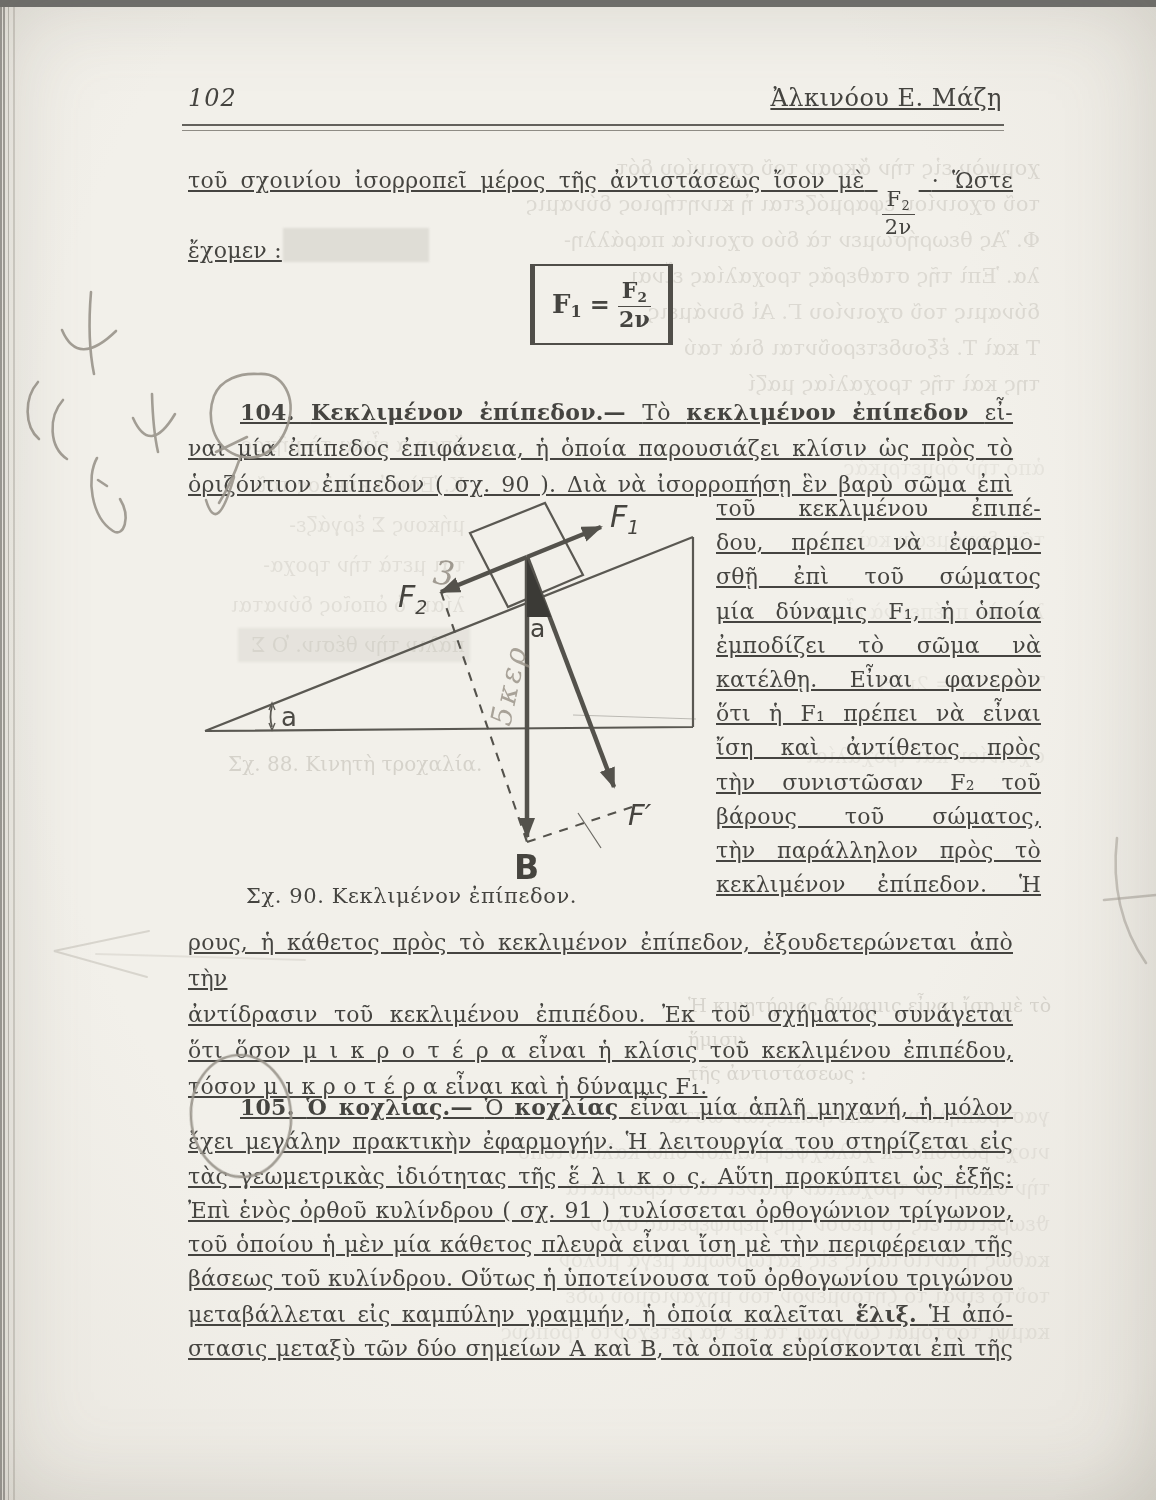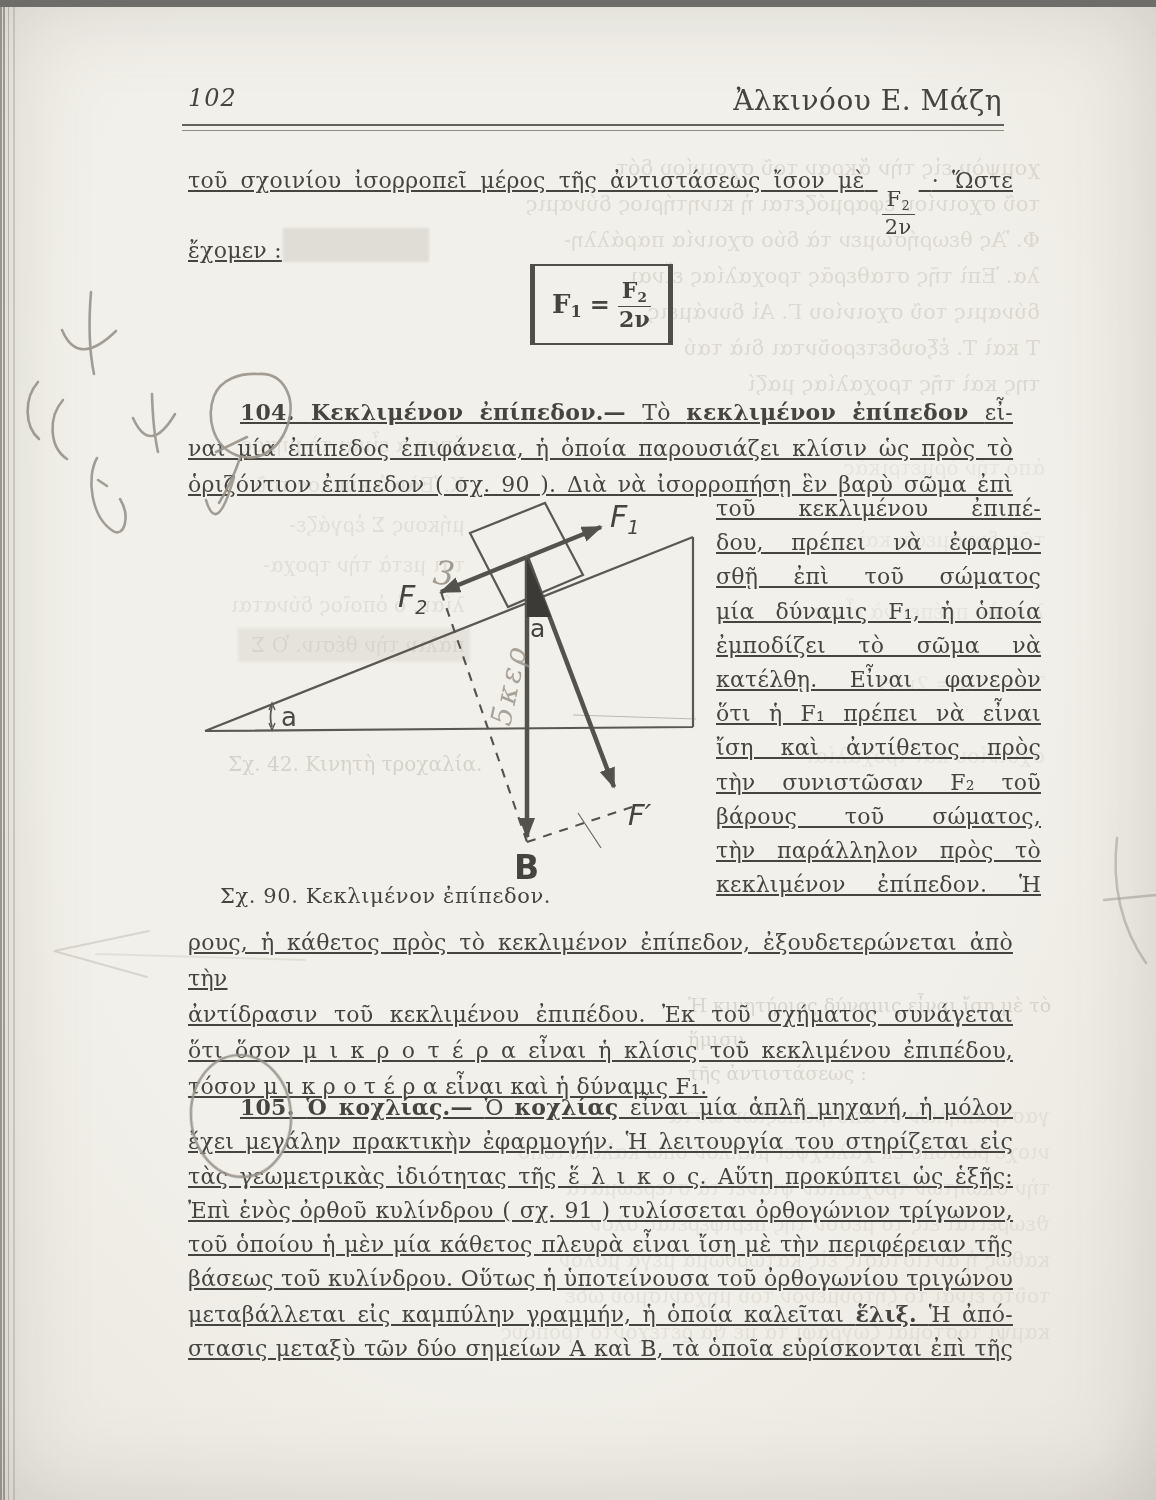--- a/index.html
+++ b/index.html
@@ -11,21 +11,21 @@
   }
   .scan-top{position:absolute;left:0;top:0;width:1156px;height:7px;background:#6e6e6c;}
   .spine{position:absolute;top:7px;height:1493px;}
   .sp1{left:0;width:2px;background:rgba(90,88,84,.55);}
   .sp2{left:3px;width:2px;background:rgba(110,108,103,.6);}
   .sp3{left:8px;width:1px;background:rgba(140,137,130,.5);}
   .sp4{left:13px;width:2px;background:rgba(170,166,158,.45);}
   .vignette{position:absolute;inset:0;pointer-events:none;box-shadow:inset 0 0 90px rgba(110,104,92,.22);}
   
   .pagenum{position:absolute;left:188px;top:84px;font-size:24px;letter-spacing:1px;font-style:italic;}
-  .runhead{position:absolute;left:640px;top:84px;width:362px;font-size:28px;text-align:right;letter-spacing:.5px;}
+  .runhead{position:absolute;left:640px;top:84px;width:362px;font-size:24px;text-align:right;letter-spacing:.5px;text-decoration:underline;}
   .rule1{position:absolute;left:182px;top:124px;width:822px;height:2px;background:#63615c;}
   .rule2{position:absolute;left:182px;top:130px;width:822px;height:1px;background:#8f8c85;}
   
   .tline{font-size:22px;letter-spacing:.25px;text-align:justify;text-align-last:justify;text-decoration:underline;}
   .tline.noj{text-align:left;text-align-last:left;}
   .b{font-weight:700;}
   .intro1{position:absolute;left:188px;top:168px;width:825px;}
   .intro2{position:absolute;left:188px;top:238px;width:400px;}
   .frac{display:inline-flex;flex-direction:column;align-items:center;vertical-align:-18px;line-height:1.05;margin:0 4px;}
   .frac .num{font-size:21px;padding:0 5px 1px 5px;border-bottom:1.6px solid #4e4c47;}
@@ -43,21 +43,21 @@
   
   .sec104{position:absolute;left:188px;top:394px;width:825px;}
   .sec104 .tline{line-height:36px;}
   .indent{display:inline-block;width:52px;}
   .rcol{position:absolute;left:716px;top:492px;width:325px;}
   .rcol .tline{line-height:34.2px;font-size:22px;}
   .cont104{position:absolute;left:188px;top:925px;width:825px;}
   .cont104 .tline{line-height:36px;}
   .sec105{position:absolute;left:188px;top:1090px;width:825px;}
   .sec105 .tline{line-height:34.3px;}
-  .caption{position:absolute;left:220px;top:884px;font-size:21px;letter-spacing:.6px;}
+  .caption{position:absolute;left:246px;top:884px;font-size:21px;letter-spacing:.6px;}
   
   .figsvg{position:absolute;left:180px;top:485px;}
   
   .bleed{position:absolute;color:rgba(118,112,100,.9);filter:blur(.6px);white-space:pre-line;
     font-family:"DejaVu Serif",serif;pointer-events:none;}
   .mir{transform:scaleX(-1);}
   .greyblock{position:absolute;background:rgba(152,147,136,.28);filter:blur(1px);pointer-events:none;}
   
   .pencil{position:absolute;left:0;top:0;pointer-events:none;}
 </style>
@@ -78,21 +78,21 @@
 λα. Ἐπὶ τῆς σταθερᾶς τροχαλίας εἶναι
 δύναμις τοῦ σχοινίου Γ. Αἱ δυνάμεις
 Τ καὶ Τ. ἐξουδετεροῦνται διὰ ταύ
 της καὶ τῆς τροχαλίας μαζί</div>
   <div class="bleed mir" style="left:195px;top:425px;width:270px;font-size:20px;line-height:40px;opacity:.15;">ὅπου α εἶναι τὸ μῆκος
 Κ. Ἐὰν ὁ κύκλος τοῦ
 μήκους Σ ἐργάζε-
 ται μετὰ τὴν τροχα-
 λίαν, ὁ ὁποῖος δύναται
 πάλιν τὴν θέσιν. Ὁ Σ</div>
-  <div class="bleed" style="left:228px;top:752px;width:420px;font-size:20px;opacity:.26;">Σχ. 42. Κινητὴ τροχαλία.</div>
+  <div class="bleed" style="left:228px;top:752px;width:420px;font-size:20px;opacity:.26;">Σχ. 88. Κινητὴ τροχαλία.</div>
   <div class="bleed" style="left:688px;top:988px;width:370px;font-size:19px;line-height:34px;opacity:.24;">Ἡ κινητήριος δύναμις εἶναι ἴση μὲ τὸ ἥμισυ
 τῆς ἀντιστάσεως :</div>
   <div class="bleed mir" style="left:700px;top:432px;width:345px;font-size:20px;line-height:72px;opacity:.10;">ἀπὸ τὴν ὁρμετρικάς
 τῶν δυνάμεων καὶ
 λοιπὸν πρέπει νὰ εἶναι :
 Τ καὶ Τα = 2ν Ἡ
 σχοινίου καὶ τροχαλίαι</div>
   <div class="bleed mir" style="left:170px;top:1098px;width:880px;font-size:20px;line-height:36px;opacity:.12;">γαστραπήλων δι ἀποτραπεζίων ωστα
 νιοχε βώσοπο ἐκ χαλάχψει μάλλον ὅπω καλαιστοπό
 τὴν σκωήτων τροχαλίαν ψιάνει τὰ στερεώματα

